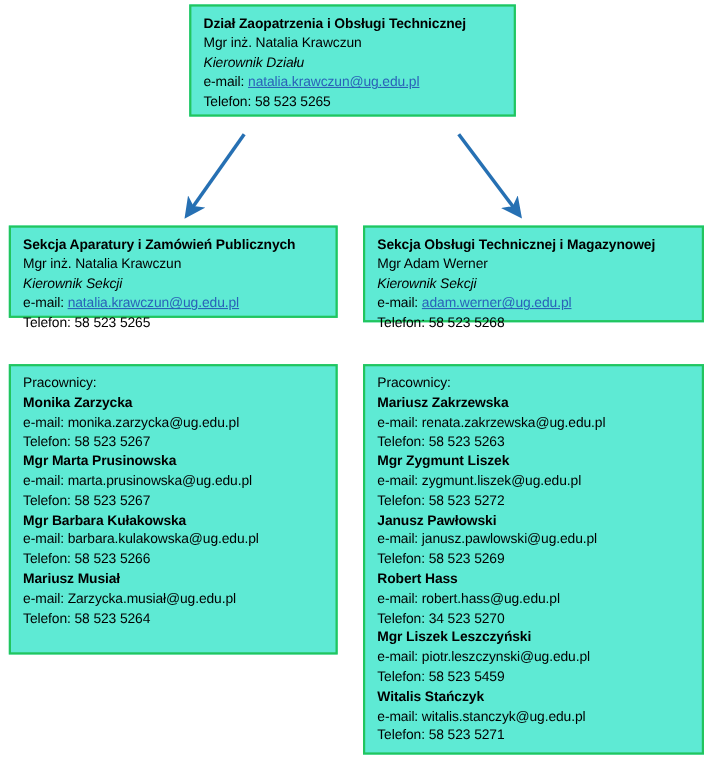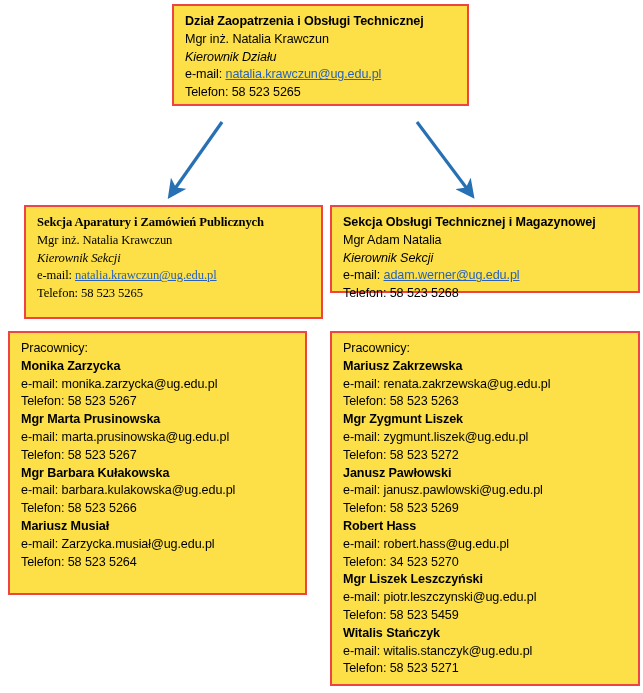--- a/index.html
+++ b/index.html
@@ -18,41 +18,41 @@
     width: 643px;
     height: 693px;
     overflow: hidden;
     background: #ffffff;
   }
 
   
   .box {
     position: absolute;
     box-sizing: border-box;
-    background: #fde047;
-    border: 2px solid #ef4444;
+    background: #5eead4;
+    border: 2px solid #22c55e;
     padding: 7px 0 7px 11px;
   }
   .box .line {
     font-size: 12.6px;
     line-height: 17.8px;
     white-space: nowrap;
     letter-spacing: -0.1px;
   }
   .bold   { font-weight: bold; }
   .italic { font-style: italic; }
   .link {
     color: #2a62b8;
     text-decoration: underline;
     cursor: pointer;
   }
 
   
   #box-dept   { left: 172px; top: 4px;   width: 297px; height: 102px; }
-  #box-sec-1  { left: 24px;   top: 205px; width: 299px; height: 114px; font-family: Liberation Serif, serif; }
+  #box-sec-1  { left: 8px;   top: 205px; width: 299px; height: 84px; }
   #box-sec-2  { left: 330px; top: 205px; width: 310px; height: 88px; }
   #box-staff-1{ left: 8px;   top: 331px; width: 299px; height: 264px; }
   #box-staff-2{ left: 330px; top: 331px; width: 310px; height: 355px; }
 
   
   #arrows {
     position: absolute;
     left: 0; top: 0;
     width: 643px;
     height: 693px;
@@ -87,21 +87,21 @@
   <div class="box" id="box-sec-1">
     <div class="line bold">Sekcja Aparatury i Zamówień Publicznych</div>
     <div class="line">Mgr inż. Natalia Krawczun</div>
     <div class="line italic">Kierownik Sekcji</div>
     <div class="line"><span>e-mail:</span> <span class="link">natalia.krawczun@ug.edu.pl</span></div>
     <div class="line">Telefon: 58 523 5265</div>
   </div>
 
   <div class="box" id="box-sec-2">
     <div class="line bold">Sekcja Obsługi Technicznej i Magazynowej</div>
-    <div class="line">Mgr Adam Natalia</div>
+    <div class="line">Mgr Adam Werner</div>
     <div class="line italic">Kierownik Sekcji</div>
     <div class="line"><span>e-mail:</span> <span class="link">adam.werner@ug.edu.pl</span></div>
     <div class="line">Telefon: 58 523 5268</div>
   </div>
 
   <div class="box" id="box-staff-1">
     <div class="line">Pracownicy:</div>
     <div>
         <div>
           <div class="line staff-name">Monika Zarzycka</div>

